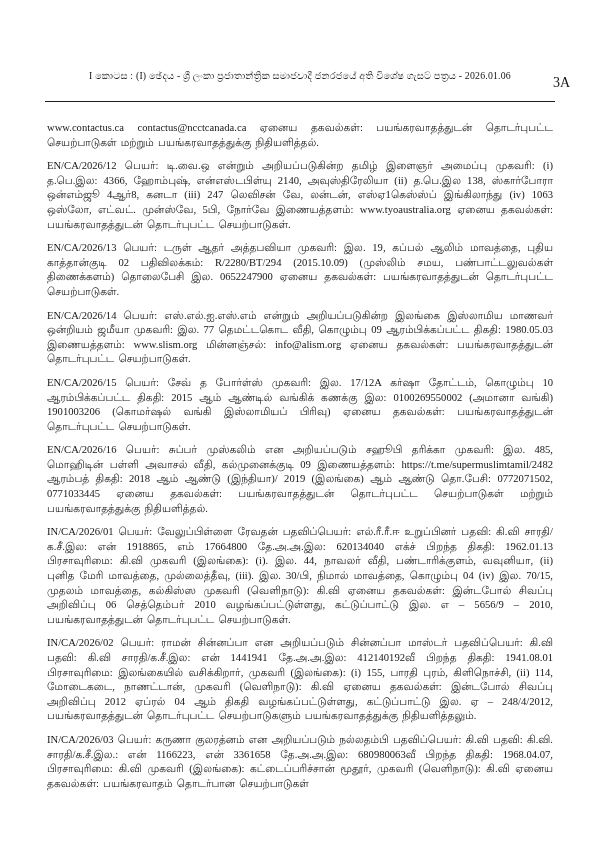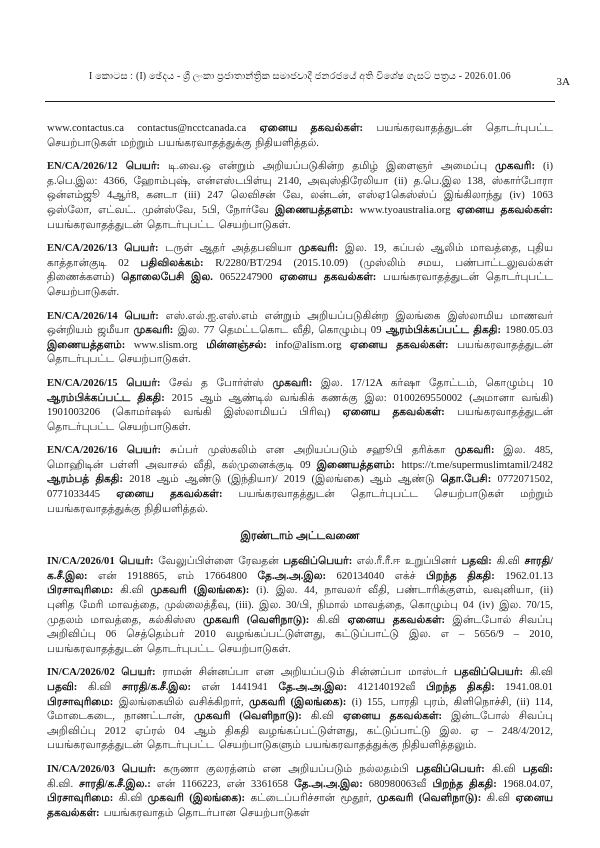--- a/index.html
+++ b/index.html
@@ -19,21 +19,21 @@
     left: 46px;
     right: 46px;
     text-align: center;
   }
   .h-si { font-size: 9.8px; line-height: 12.5px; letter-spacing: 0.2px; white-space: nowrap; }
   .h-ta { font-size: 9.2px; font-style: italic; line-height: 12px; white-space: nowrap; }
   .page-no {
     position: absolute;
     right: -16px;
     top: 5px;
-    font-size: 11px;
+    font-size: 14px;
     font-weight: normal;
   }
   .rule {
     position: absolute;
     top: 101px;
     left: 45px;
     right: 45px;
     border-top: 1.6px solid #1c1c1c;
   }
   .doc {
@@ -42,21 +42,21 @@
     left: 47px;
     right: 47px;
   }
   p.entry {
     font-size: 10.6px;
     line-height: 14.6px;
     text-align: justify;
     margin-bottom: 9px;
     word-spacing: 1.5px;
   }
-  p.entry .b { font-weight: bold; }
+  p.entry .b { font-weight: normal; }
   .heading {
     font-size: 10.8px;
     font-weight: bold;
     text-align: center;
     margin: 13px 0 11px 0;
   }
 </style>
 </head>
 <body>
 
@@ -66,18 +66,17 @@
     <div class="page-no">3A</div>
   </div>
   <div class="rule"></div>
   <div class="doc">
       <p class="entry"><span>www.contactus.ca contactus@ncctcanada.ca </span><span class="b">ஏனைய தகவல்கள்:</span><span> பயங்கரவாதத்துடன் தொடர்புபட்ட செயற்பாடுகள் மற்றும் பயங்கரவாதத்துக்கு நிதியளித்தல்.</span></p>
       <p class="entry"><span class="b">EN/CA/2026/12 பெயர்:</span><span> டி.வை.ஒ என்றும் அறியப்படுகின்ற தமிழ் இளைஞர் அமைப்பு </span><span class="b">முகவரி:</span><span> (i) த.பெ.இல: 4366, ஹோம்புஷ், என்எஸ்டபிள்யு 2140, அவுஸ்திரேலியா (ii) த.பெ.இல 138, ஸ்கார்போரா ஒன்எம்ஜூ 4ஆர்8, கனடா (iii) 247 லெவிசன் வே, லன்டன், எஸ்ஏ1கெஸ்ஸ்ப் இங்கிலாந்து (iv) 1063 ஒஸ்லோ, எட்வட். முன்ஸ்வே, 5பி, நோர்வே </span><span class="b">இணையத்தளம்:</span><span> www.tyoaustralia.org </span><span class="b">ஏனைய தகவல்கள்:</span><span> பயங்கரவாதத்துடன் தொடர்புபட்ட செயற்பாடுகள்.</span></p>
       <p class="entry"><span class="b">EN/CA/2026/13 பெயர்:</span><span> டருள் ஆதர் அத்தபவியா </span><span class="b">முகவரி:</span><span> இல. 19, கப்பல் ஆலிம் மாவத்தை, புதிய காத்தான்குடி 02 </span><span class="b">பதிவிலக்கம்:</span><span> R/2280/BT/294 (2015.10.09) (முஸ்லிம் சமய, பண்பாட்டலுவல்கள் திணைக்களம்) </span><span class="b">தொலைபேசி இல.</span><span> 0652247900 </span><span class="b">ஏனைய தகவல்கள்:</span><span> பயங்கரவாதத்துடன் தொடர்புபட்ட செயற்பாடுகள்.</span></p>
       <p class="entry"><span class="b">EN/CA/2026/14 பெயர்:</span><span> எஸ்.எல்.ஐ.எஸ்.எம் என்றும் அறியப்படுகின்ற இலங்கை இஸ்லாமிய மாணவர் ஒன்றியம் ஜமீயா </span><span class="b">முகவரி:</span><span> இல. 77 தெமட்டகொட வீதி, கொழும்பு 09 </span><span class="b">ஆரம்பிக்கப்பட்ட திகதி:</span><span> 1980.05.03 </span><span class="b">இணையத்தளம்:</span><span> www.slism.org </span><span class="b">மின்னஞ்சல்:</span><span> info@alism.org </span><span class="b">ஏனைய தகவல்கள்:</span><span> பயங்கரவாதத்துடன் தொடர்புபட்ட செயற்பாடுகள்.</span></p>
       <p class="entry"><span class="b">EN/CA/2026/15 பெயர்:</span><span> சேவ் த போர்ள்ஸ் </span><span class="b">முகவரி:</span><span> இல. 17/12A கர்ஷா தோட்டம், கொழும்பு 10 </span><span class="b">ஆரம்பிக்கப்பட்ட திகதி:</span><span> 2015 ஆம் ஆண்டில் வங்கிக் கணக்கு இல: 0100269550002 (அமானா வங்கி) 1901003206 (கொமர்ஷல் வங்கி இஸ்லாமியப் பிரிவு) </span><span class="b">ஏனைய தகவல்கள்:</span><span> பயங்கரவாதத்துடன் தொடர்புபட்ட செயற்பாடுகள்.</span></p>
       <p class="entry"><span class="b">EN/CA/2026/16 பெயர்:</span><span> சுப்பர் முஸ்கலிம் என அறியப்படும் சஹூபி தரிக்கா </span><span class="b">முகவரி:</span><span> இல. 485, மொஹிடின் பள்ளி அவாசல் வீதி, கல்முனைக்குடி 09 </span><span class="b">இணையத்தளம்:</span><span> https://t.me/supermuslimtamil/2482 </span><span class="b">ஆரம்பத் திகதி:</span><span> 2018 ஆம் ஆண்டு (இந்தியா)/ 2019 (இலங்கை) ஆம் ஆண்டு </span><span class="b">தொ.பேசி:</span><span> 0772071502, 0771033445 </span><span class="b">ஏனைய தகவல்கள்:</span><span> பயங்கரவாதத்துடன் தொடர்புபட்ட செயற்பாடுகள் மற்றும் பயங்கரவாதத்துக்கு நிதியளித்தல்.</span></p>
-      <div class="heading">இரண்டாம் அட்டவணை</div>
       <p class="entry"><span class="b">IN/CA/2026/01 பெயர்:</span><span> வேலுப்பிள்ளை ரேவதன் </span><span class="b">பதவிப்பெயர்:</span><span> எல்.ரீ.ரீ.ஈ உறுப்பினர் </span><span class="b">பதவி:</span><span> கி.வி </span><span class="b">சாரதி/க.சீ.இல:</span><span> என் 1918865, எம் 17664800 </span><span class="b">தே.அ.அ.இல:</span><span> 620134040 எக்ச் </span><span class="b">பிறந்த திகதி:</span><span> 1962.01.13 </span><span class="b">பிரசாவுரிமை:</span><span> கி.வி </span><span class="b">முகவரி (இலங்கை):</span><span> (i). இல. 44, நாவலர் வீதி, பண்டாரிக்குளம், வவுனியா, (ii) புனித மேரி மாவத்தை, முல்லைத்தீவு, (iii). இல. 30/பி, நிமால் மாவத்தை, கொழும்பு 04 (iv) இல. 70/15, முதலம் மாவத்தை, கல்கிஸ்ஸ </span><span class="b">முகவரி (வெளிநாடு):</span><span> கி.வி </span><span class="b">ஏனைய தகவல்கள்:</span><span> இன்டபோல் சிவப்பு அறிவிப்பு 06 செத்தெம்பர் 2010 வழங்கப்பட்டுள்ளது, கட்டுப்பாட்டு இல. எ – 5656/9 – 2010, பயங்கரவாதத்துடன் தொடர்புபட்ட செயற்பாடுகள்.</span></p>
       <p class="entry"><span class="b">IN/CA/2026/02 பெயர்:</span><span> ராமன் சின்னப்பா என அறியப்படும் சின்னப்பா மாஸ்டர் </span><span class="b">பதவிப்பெயர்:</span><span> கி.வி </span><span class="b">பதவி:</span><span> கி.வி </span><span class="b">சாரதி/க.சீ.இல:</span><span> என் 1441941 </span><span class="b">தே.அ.அ.இல:</span><span> 412140192வீ </span><span class="b">பிறந்த திகதி:</span><span> 1941.08.01 </span><span class="b">பிரசாவுரிமை:</span><span> இலங்கையில் வசிக்கிறார், </span><span class="b">முகவரி (இலங்கை):</span><span> (i) 155, பாரதி புரம், கிளிநொச்சி, (ii) 114, மோடைகடை, நாணட்டான், </span><span class="b">முகவரி (வெளிநாடு):</span><span> கி.வி </span><span class="b">ஏனைய தகவல்கள்:</span><span> இன்டபோல் சிவப்பு அறிவிப்பு 2012 ஏப்ரல் 04 ஆம் திகதி வழங்கப்பட்டுள்ளது, கட்டுப்பாட்டு இல. ஏ – 248/4/2012, பயங்கரவாதத்துடன் தொடர்புபட்ட செயற்பாடுகளும் பயங்கரவாதத்துக்கு நிதியளித்தலும்.</span></p>
       <p class="entry"><span class="b">IN/CA/2026/03 பெயர்:</span><span> கருணா குலரத்னம் என அறியப்படும் நல்லதம்பி </span><span class="b">பதவிப்பெயர்:</span><span> கி.வி </span><span class="b">பதவி:</span><span> கி.வி. </span><span class="b">சாரதி/க.சீ.இல.:</span><span> என் 1166223, என் 3361658 </span><span class="b">தே.அ.அ.இல:</span><span> 680980063வீ </span><span class="b">பிறந்த திகதி:</span><span> 1968.04.07, </span><span class="b">பிரசாவுரிமை:</span><span> கி.வி </span><span class="b">முகவரி (இலங்கை):</span><span> கட்டைப்பரிச்சான் மூதூர், </span><span class="b">முகவரி (வெளிநாடு):</span><span> கி.வி </span><span class="b">ஏனைய தகவல்கள்:</span><span> பயங்கரவாதம் தொடர்பான செயற்பாடுகள்</span></p>
     </div>
 </div>
 
 </body></html>

